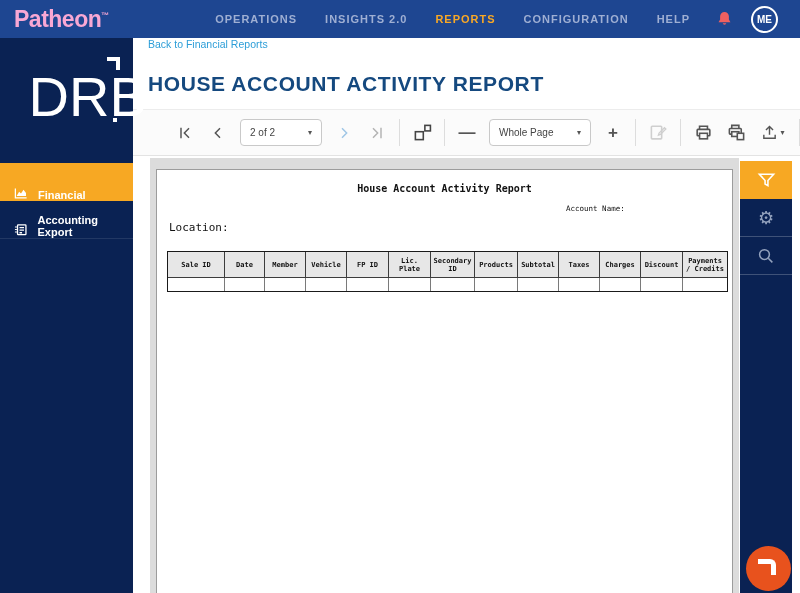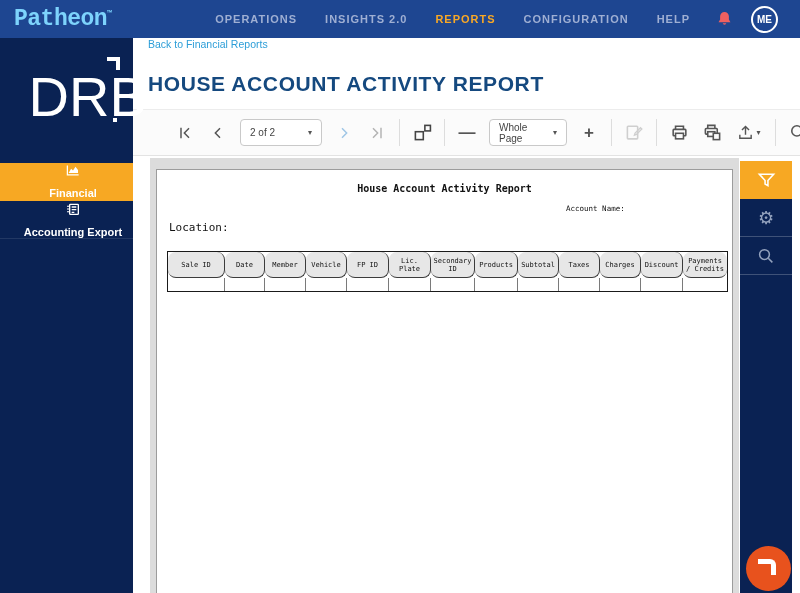--- a/index.html
+++ b/index.html
@@ -2,42 +2,42 @@
 <html><head>
 <meta charset="utf-8">
 <style>
   * { box-sizing: border-box; margin: 0; padding: 0; }
   html, body { width: 800px; height: 593px; overflow: hidden; background: #fff;
     font-family: "Liberation Sans", sans-serif; }
 
   
   .topbar { position: absolute; left: 0; top: 0; width: 800px; height: 38px;
     background: #1e4691; display: flex; align-items: center; padding: 0 12px 0 14px; z-index: 30; }
-  .logo { color: #7dd3fc; font-size: 23px; font-weight: bold; letter-spacing: -0.5px; font-family: Liberation Mono, monospace; }
+  .logo { color: #f9a8d4; font-size: 23px; font-weight: bold; letter-spacing: -0.5px; }
   .logo sup { font-size: 8px; font-weight: bold; }
   .topnav { display: flex; gap: 28px; margin-left: auto; align-items: center; }
   .topnav .nav-item { color: #9fafd3; font-size: 11px; font-weight: bold;
     letter-spacing: 1px; cursor: pointer; }
   .topnav .nav-item.active { color: #f9a825; }
   .bell-wrap { margin-left: 26px; display: flex; align-items: center; }
   .avatar { margin-left: 18px; margin-right: 10px; width: 27px; height: 27px; border-radius: 50%;
     border: 2px solid #fff; color: #fff; font-size: 10px; font-weight: bold;
     display: flex; align-items: center; justify-content: center; }
 
   
   .sidebar { position: absolute; left: 0; top: 38px; width: 133px; bottom: 0;
     background: #0a2253; z-index: 20; }
   .drb-logo { margin: 26px auto 34px; width: 76px; position: relative;
     color: #fff; font-size: 56px; font-weight: normal; letter-spacing: 0; }
   .drb-bracket { position: absolute; top: -7px; right: -15px; width: 13px; height: 13px;
     border-top: 4px solid #fff; border-right: 4px solid #fff; }
   .drb-dot { position: absolute; right: -12px; bottom: 7px; width: 4px; height: 4px; background: #fff; }
-  .side-item { height: 38px; display: flex; align-items: center; gap: 9px; padding-left: 13px;
+  .side-item { height: 38px; display: flex; align-items: flex-end; gap: 9px; padding-left: 13px;
     color: #fff; font-size: 11px; font-weight: bold; cursor: pointer;
-    border-bottom: 1px solid rgba(255,255,255,0.10); flex-direction: column; }
+    border-bottom: 1px solid rgba(255,255,255,0.10); }
   .side-item.active { background: #f7a823; border-bottom: none; }
 
   
   .main { position: absolute; left: 133px; top: 38px; right: 0; bottom: 0; background: #fff; }
   .back-link { position: absolute; top: 0; left: 15px; color: #2d9ed8; font-size: 10.5px;
     cursor: pointer; }
   .page-title { position: absolute; top: 34px; left: 15px; color: #15497f; font-size: 21px;
     font-weight: bold; letter-spacing: 0.6px; }
 
   
@@ -45,21 +45,21 @@
     border-top: 1px solid #ececec; border-bottom: 1px solid #e3e3e3;
     display: flex; align-items: center; gap: 11px; padding: 0 14px 0 41px; }
   .tb-btn { width: 22px; height: 22px; display: flex; align-items: center; justify-content: center;
     cursor: pointer; flex: 0 0 auto; }
   .tb-sep { width: 1px; height: 27px; background: #ddd; flex: 0 0 auto; }
   .tb-select { height: 27px; background: #fff; border: 1px solid #c9c9c9; border-radius: 4px;
     display: flex; align-items: center; justify-content: space-between; padding: 0 9px;
     font-size: 10px; color: #444; cursor: pointer; flex: 0 0 auto; }
   .tb-select .caret { font-size: 8px; color: #555; margin-left: 8px; }
   .sel-page { width: 82px; }
-  .sel-zoom { width: 78px; }
+  .sel-zoom { width: 102px; }
   .glyph-btn { font-size: 17px; color: #555; font-weight: bold; }
   .export-caret { font-size: 8px; color: #555; margin-left: 2px; }
 
   
   .viewer { position: absolute; top: 118px; left: 0; right: 0; bottom: 0; background: #fff; }
   .page-area { position: absolute; left: 17px; top: 2px; right: 61px; bottom: 0; background: #dcdcdc; }
   .report-page { position: absolute; left: 6px; top: 11px; width: 577px; bottom: -6px;
     background: #fff; border: 1px solid #9c9c9c;
     font-family: "DejaVu Sans Mono", monospace; color: #111; }
 
@@ -67,22 +67,22 @@
   .rpt-acct { position: absolute; left: 409px; top: 34px; font-size: 7.5px; }
   .rpt-loc { position: absolute; left: 12px; top: 51px; font-size: 11px; }
   .rpt-dates { position: absolute; left: 409px; top: 51px; font-size: 7.5px; }
   .rpt-dates .val { margin-left: 8px; }
   .rpt-detail { position: absolute; top: 66px; left: 0; width: 100%; text-align: center;
     font-size: 11px; font-weight: bold; }
   .rpt-table { position: absolute; left: 10px; top: 81px; right: 4px; border: 1px solid #1a1a1a; }
   .rpt-thead, .rpt-row { display: grid;
     grid-template-columns: 57px 40px 41px 41px 42px 42px 44px 43px 41px 41px 41px 42px 1fr; }
   .rpt-th { background: #e7e7e7; border-right: 1px solid #3c3c3c; border-bottom: 1px solid #3c3c3c;
-    font-size: 7px; font-weight: normal; text-align: center; white-space: pre-line;
-    display: flex; align-items: center; justify-content: center; min-height: 26px; padding: 2px 1px; border-radius: 8px; }
+    font-size: 7px; font-weight: bold; text-align: center; white-space: pre-line;
+    display: flex; align-items: center; justify-content: center; min-height: 26px; padding: 2px 1px; }
   .rpt-th:last-child { border-right: none; }
   .rpt-td { height: 13px; background: #fff; border-right: 1px solid #7a7a7a; }
   .rpt-td:last-child { border-right: none; }
 
   
   .side-panel { position: absolute; right: 8px; top: 5px; width: 52px; bottom: 0;
     background: #0a2253; }
   .panel-btn { height: 38px; display: flex; align-items: center; justify-content: center;
     cursor: pointer; border-bottom: 1px solid rgba(255,255,255,0.22); }
   .panel-btn.filter { background: #f7a823; border-bottom: none; }

